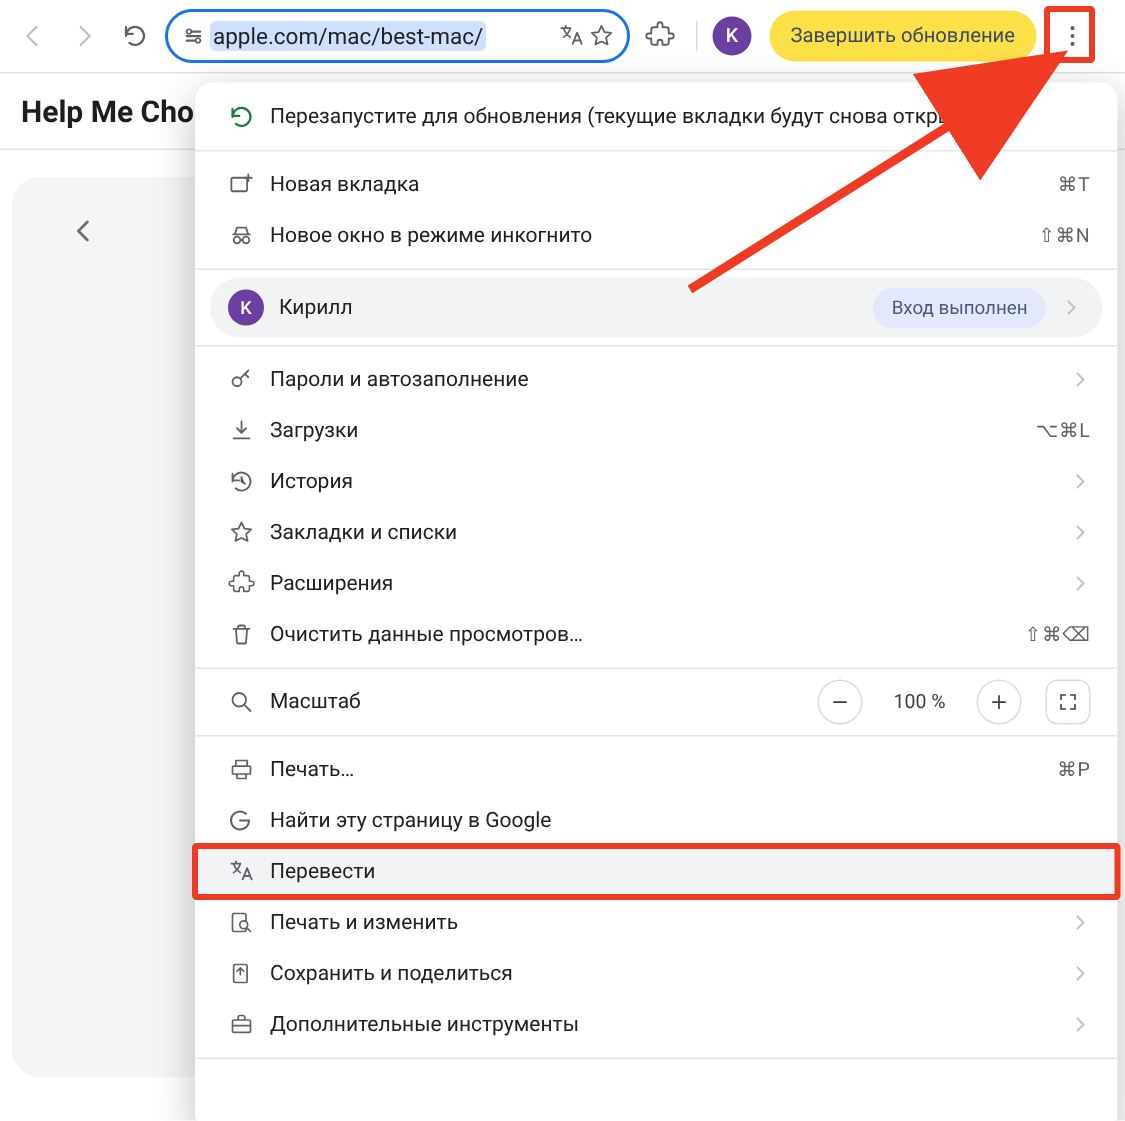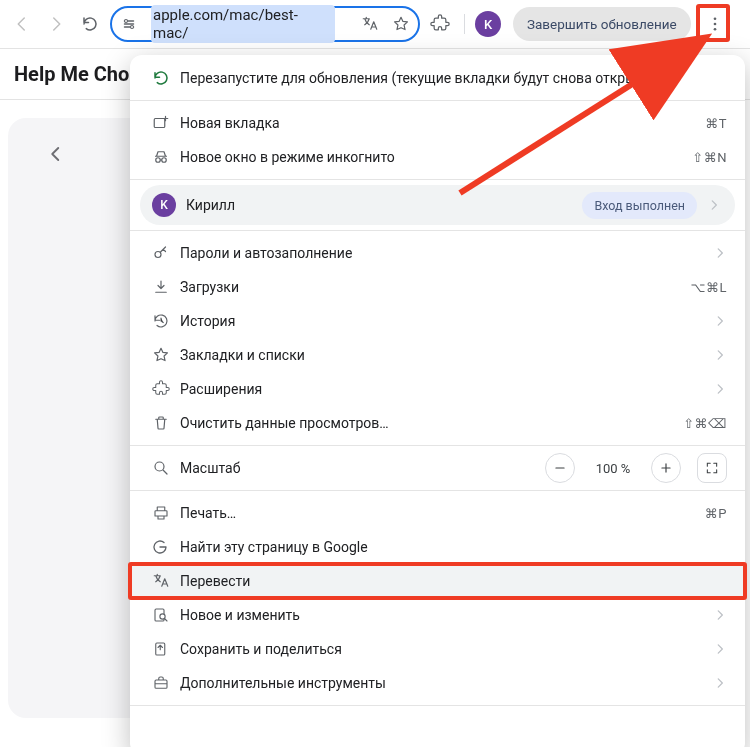--- a/index.html
+++ b/index.html
@@ -4,27 +4,27 @@
 <style>
   * { box-sizing: border-box; margin: 0; padding: 0; }
   body { font-family: -apple-system, BlinkMacSystemFont, "Segoe UI", Roboto, sans-serif;
          width: 750px; height: 747px; background: #fff; overflow: hidden; position: relative; }
 
   .toolbar { height: 48px; display: flex; align-items: center; padding: 0 8px; gap: 6px; }
   .nav-btn { width: 28px; height: 28px; display:flex; align-items:center; justify-content:center;
              color:#5f6368; border-radius:50%; }
   .nav-btn.disabled { color:#c0c0c0; }
   .addr-wrap { flex:0 0 310px; height:36px; border:2px solid #1a73e8; border-radius:20px;
-               display:flex; align-items:center; padding:0 8px; gap:13px; }
+               display:flex; align-items:center; padding:0 8px; gap:2px; }
   .addr-url { font-size:15px; color:#202124; background:#cfe0fc; border-radius:4px; padding:1px 2px; }
   .ext-btn { width:28px; height:28px; display:flex; align-items:center; justify-content:center; color:#5f6368; }
   .divider-v { width:1px; height:20px; background:#dadce0; margin:0 4px; }
   .avatar-k { width:26px; height:26px; border-radius:50%; background:#6b3fa0; color:#fff;
               display:flex; align-items:center; justify-content:center; font-size:13px; font-weight:500; }
-  .update-chip { height:34px; background:#e5e5e5; border-radius:18px; display:flex; align-items:center;
+  .update-chip { height:34px; background:#fde047; border-radius:18px; display:flex; align-items:center;
                  padding:0 14px; font-size:13.5px; color:#3b4a66; margin-left:6px; }
   .kebab-wrap { position:relative; width:36px; height:36px; display:flex; align-items:center; justify-content:center; }
   .kebab { color:#5f6368; }
   .hl-kebab { position:absolute; top:-2px; left:-1px; width:34px; height:38px; border:4px solid #ef3b24; border-radius:3px; }
 
   .page-below { height:52px; border-top:1px solid #e3e3e3; border-bottom:1px solid #e3e3e3;
                 display:flex; align-items:center; padding:0 14px; font-size:20px; font-weight:700; color:#1d1d1f; }
   .panel-below { margin:18px 8px 0 8px; height:600px; background:#f5f5f7; border-radius:18px; padding:16px 28px; }
   .panel-back { width:40px; height:40px; display:flex; align-items:center; justify-content:center; color:#6e6e73; }
 
@@ -327,21 +327,21 @@
   </div>
 
   <div class="menu-row">
     <span class="mi-icon">
       <svg width="18" height="18" viewBox="0 0 24 24">
           <rect x="4" y="4" width="12" height="16" rx="1.5" fill="none" stroke="#5f6368" stroke-width="1.5"></rect>
           <circle cx="14" cy="14" r="3.5" fill="#fff" stroke="#5f6368" stroke-width="1.5"></circle>
           <path d="M17 17l3 3" stroke="#5f6368" stroke-width="1.5" stroke-linecap="round"></path>
         </svg>
     </span>
-    <span class="mi-label">Новое и изменить</span>
+    <span class="mi-label">Печать и изменить</span>
     <span class="mi-chev">
         <svg width="14" height="14" viewBox="0 0 24 24">
           <path d="M9 5l7 7-7 7" fill="none" stroke="currentColor" stroke-width="2.2" stroke-linecap="round" stroke-linejoin="round"></path>
         </svg>
       </span>
   </div>
 
   <div class="menu-row">
     <span class="mi-icon">
       <svg width="18" height="18" viewBox="0 0 24 24">

